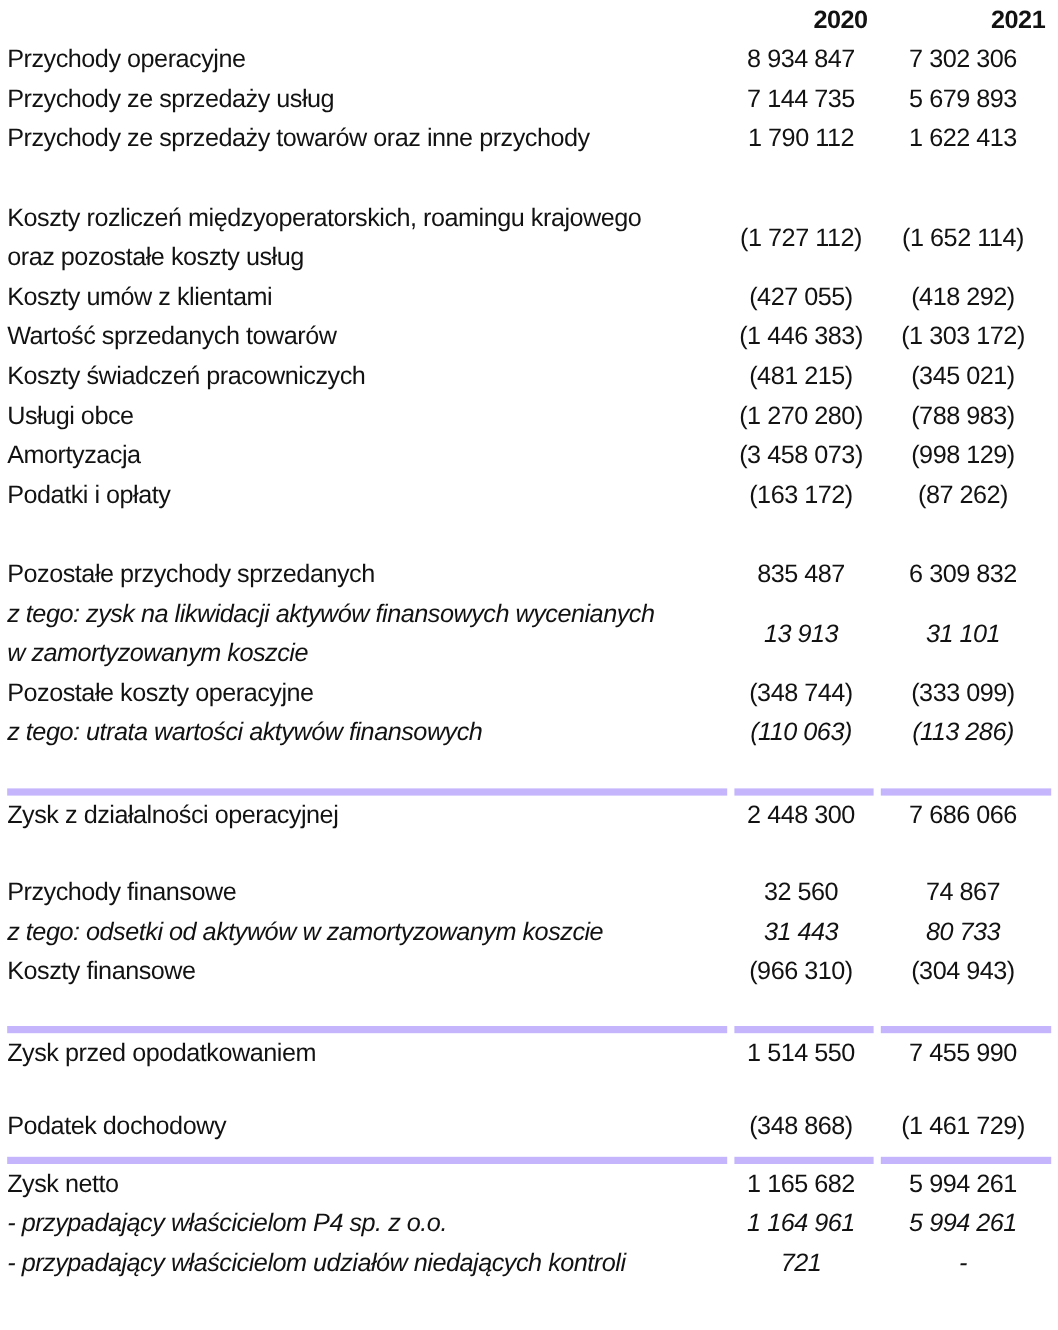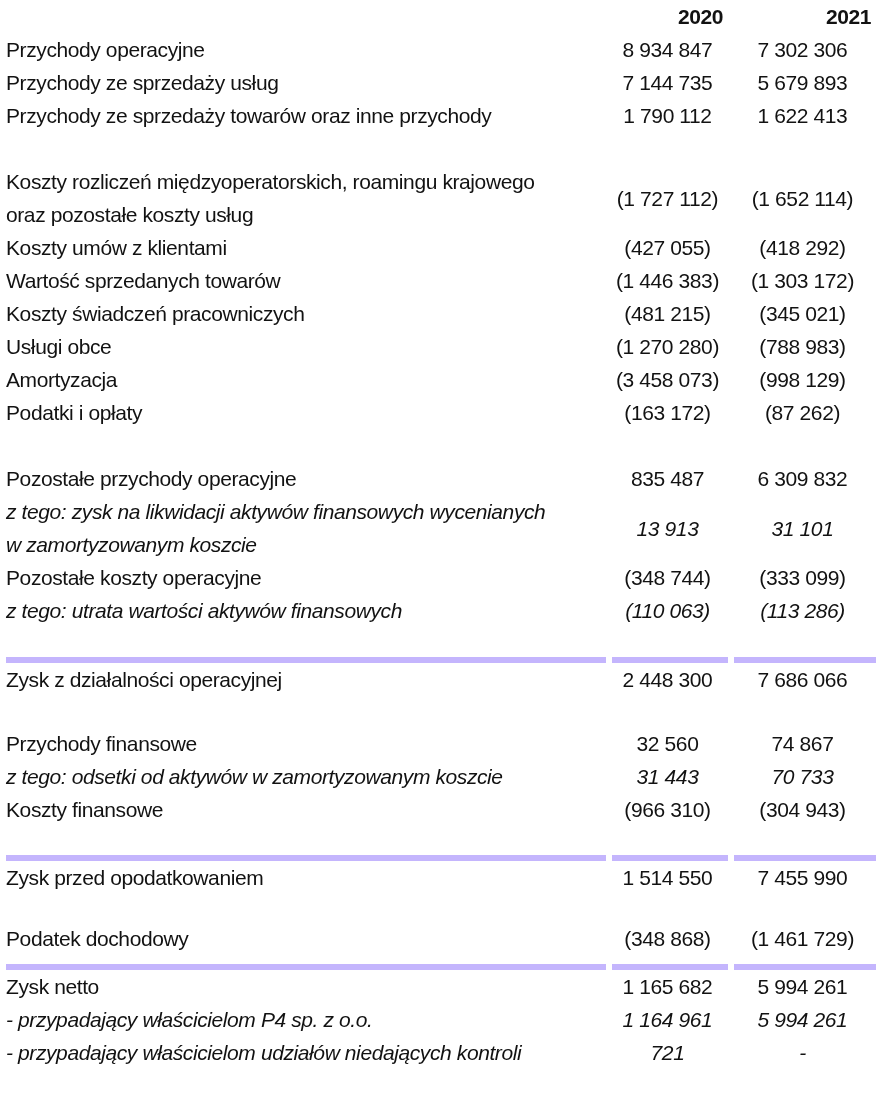--- a/index.html
+++ b/index.html
@@ -126,21 +126,21 @@
       </tr>
       <tr class="row normal">
         <td class="label">Podatki i opłaty</td>
         <td class="num">(163 172)</td>
         <td class="num">(87 262)</td>
       </tr>
       <tr class="spacer-row">
         <td colspan="3" style="height: 33px;"></td>
       </tr>
       <tr class="row normal">
-        <td class="label">Pozostałe przychody operacyjne</td>
+        <td class="label">Pozostałe przychody sprzedanych</td>
         <td class="num">835 487</td>
         <td class="num">6 309 832</td>
       </tr>
       <tr class="row italic">
         <td class="label">z tego: zysk na likwidacji aktywów finansowych wycenianych
 w zamortyzowanym koszcie</td>
         <td class="num">13 913</td>
         <td class="num">31 101</td>
       </tr>
       <tr class="row normal">
@@ -165,21 +165,21 @@
         <td colspan="3" style="height: 31px;"></td>
       </tr>
       <tr class="row normal">
         <td class="label">Przychody finansowe</td>
         <td class="num">32 560</td>
         <td class="num">74 867</td>
       </tr>
       <tr class="row italic">
         <td class="label">z tego: odsetki od aktywów w zamortyzowanym koszcie</td>
         <td class="num">31 443</td>
-        <td class="num">70 733</td>
+        <td class="num">80 733</td>
       </tr>
       <tr class="row normal">
         <td class="label">Koszty finansowe</td>
         <td class="num">(966 310)</td>
         <td class="num">(304 943)</td>
       </tr>
       <tr class="spacer-row">
         <td colspan="3" style="height: 29px;"></td>
       </tr>
       <tr class="row bold topline">

